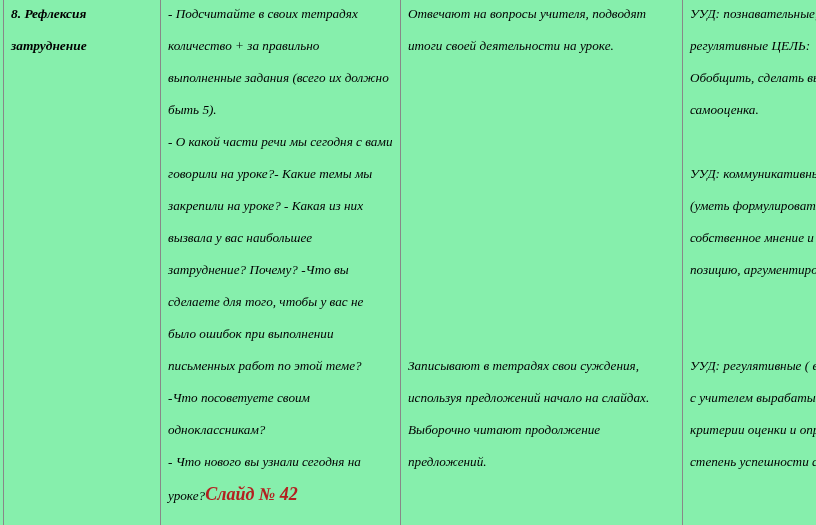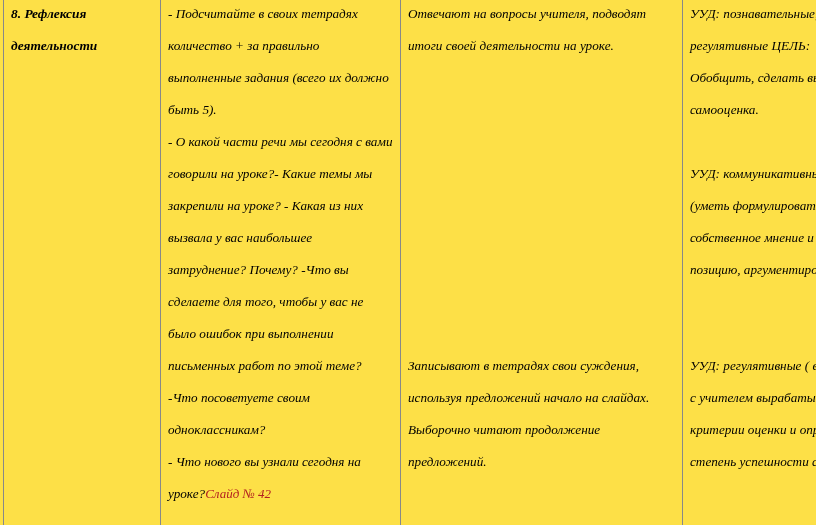--- a/index.html
+++ b/index.html
@@ -12,21 +12,21 @@
     height: 525px;
     overflow: hidden;
     font-family: "Liberation Serif", "DejaVu Serif", serif;
     color: #000000;
   }
 
   .page {
     position: relative;
     width: 816px;
     height: 525px;
-    background: #fde047;
+    background: #86efac;
     overflow: hidden;
   }
 
   
   .lesson-table {
     position: absolute;
     left: 3px;
     top: -2px;
     width: 810px;
     border-collapse: collapse;
@@ -55,44 +55,44 @@
     line-height: 32px;
   }
 
   .para {
     margin: 0;
     font-style: italic;
   }
 
   .slide-ref {
     color: #b32020;
-    font-weight: normal;
+    font-weight: bold;
     font-style: italic;
-    font-size: 13px;
+    font-size: 18px;
     text-align: right;
   }
 
   
   .offset-pupil-2 { display: block; height: 288px; }
   .offset-pupil-3 { display: block; height: 64px; }
   .offset-uud-2   { display: block; height: 32px; }
   .offset-uud-3   { display: block; height: 64px; }
 </style>
 </head>
 <body>
 
 <div class="page">
 
   <table class="lesson-table">
     <tbody>
       <tr>
 
         <td class="col-stage">
           <div class="stage-title">8. Рефлексия</div>
-          <div class="stage-title">деятельности</div>
+          <div class="stage-title">затруднение</div>
         </td>
 
         <td class="col-teacher">
           <p class="para">- Подсчитайте в своих тетрадях количество + за правильно выполненные задания (всего их должно быть 5).</p>
           <p class="para">- О какой части речи мы сегодня с вами говорили на уроке?- Какие темы мы закрепили на уроке? - Какая из них вызвала у вас наибольшее затруднение? Почему? -Что вы сделаете для того, чтобы у вас не было ошибок при выполнении письменных работ по этой теме? -Что посоветуете своим одноклассникам?</p>
           <p class="para"><span>- Что нового вы узнали сегодня на уроке?</span><span class="slide-ref">Слайд № 42</span></p>
         </td>
 
         <td class="col-pupil">
           <p class="para">Отвечают на вопросы учителя, подводят итоги своей деятельности на уроке.</p>

